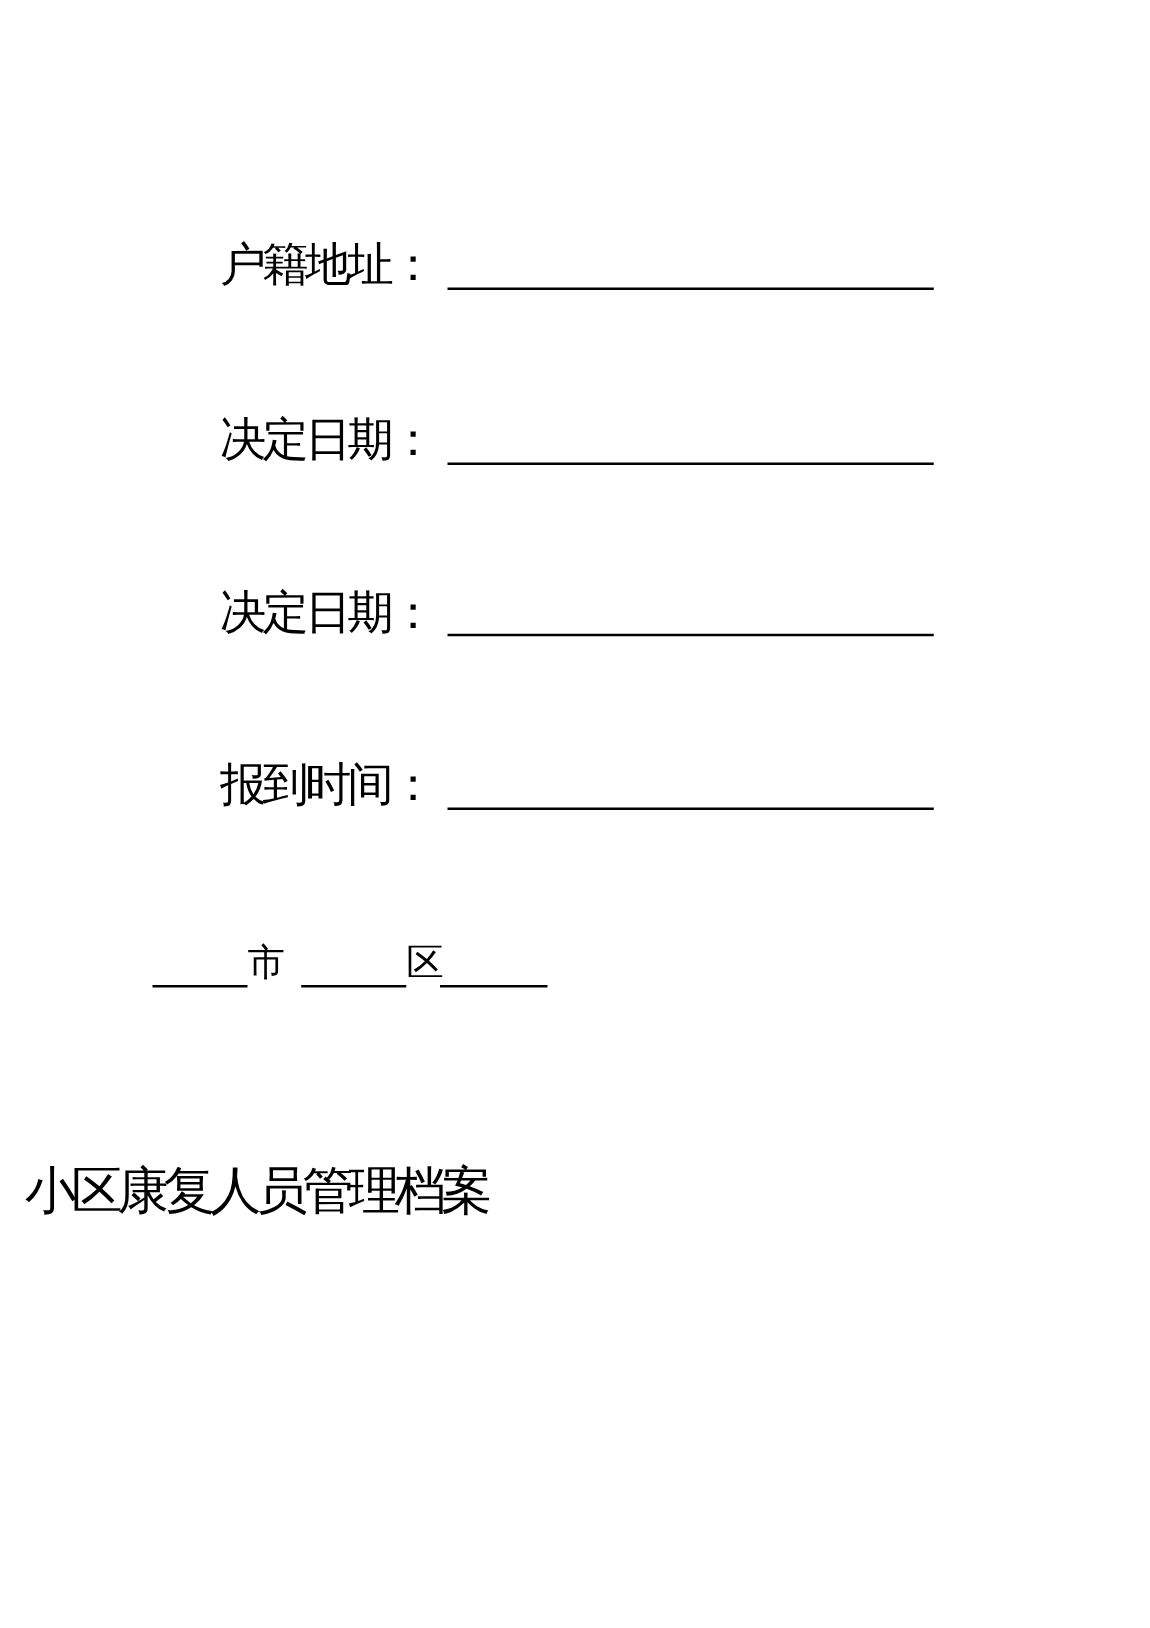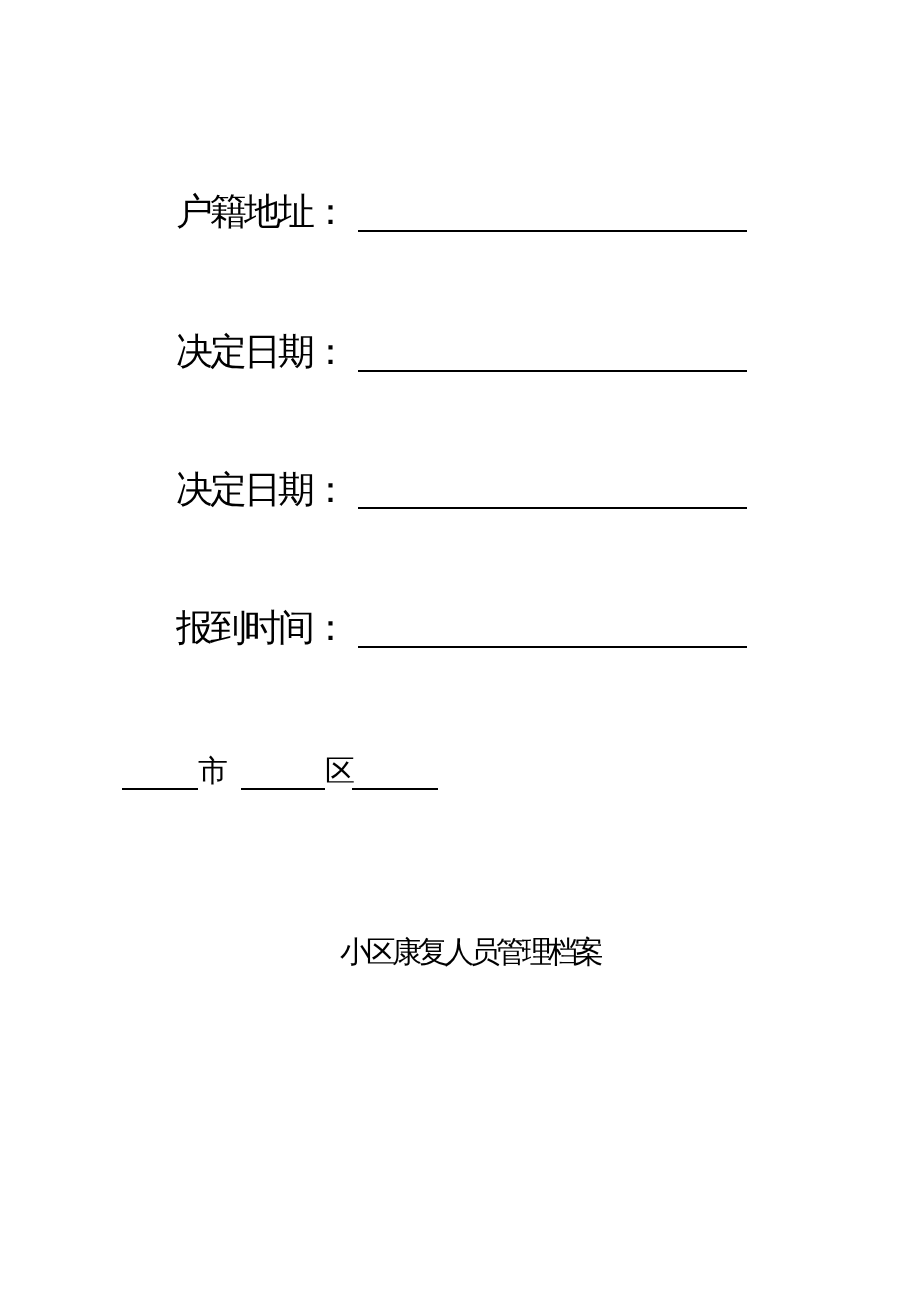--- a/index.html
+++ b/index.html
@@ -82,22 +82,22 @@
   .org-line .gap { width: 16px; height: 34px; }
   .b1 { width: 76px; }
   .b2 { width: 84px; }
   .b3 { width: 86px; }
   
   .doc-title {
     position: absolute;
     left: 20px;
     top: 926px;
     width: 900px;
-    text-align: center;
-    font-size: 30px;
+    text-align: left;
+    font-size: 41px;
     line-height: 52px;
     letter-spacing: -4px;
     white-space: nowrap;
     z-index: 1;
   }
 </style>
 </head>
 <body>
 
 <div class="page">

